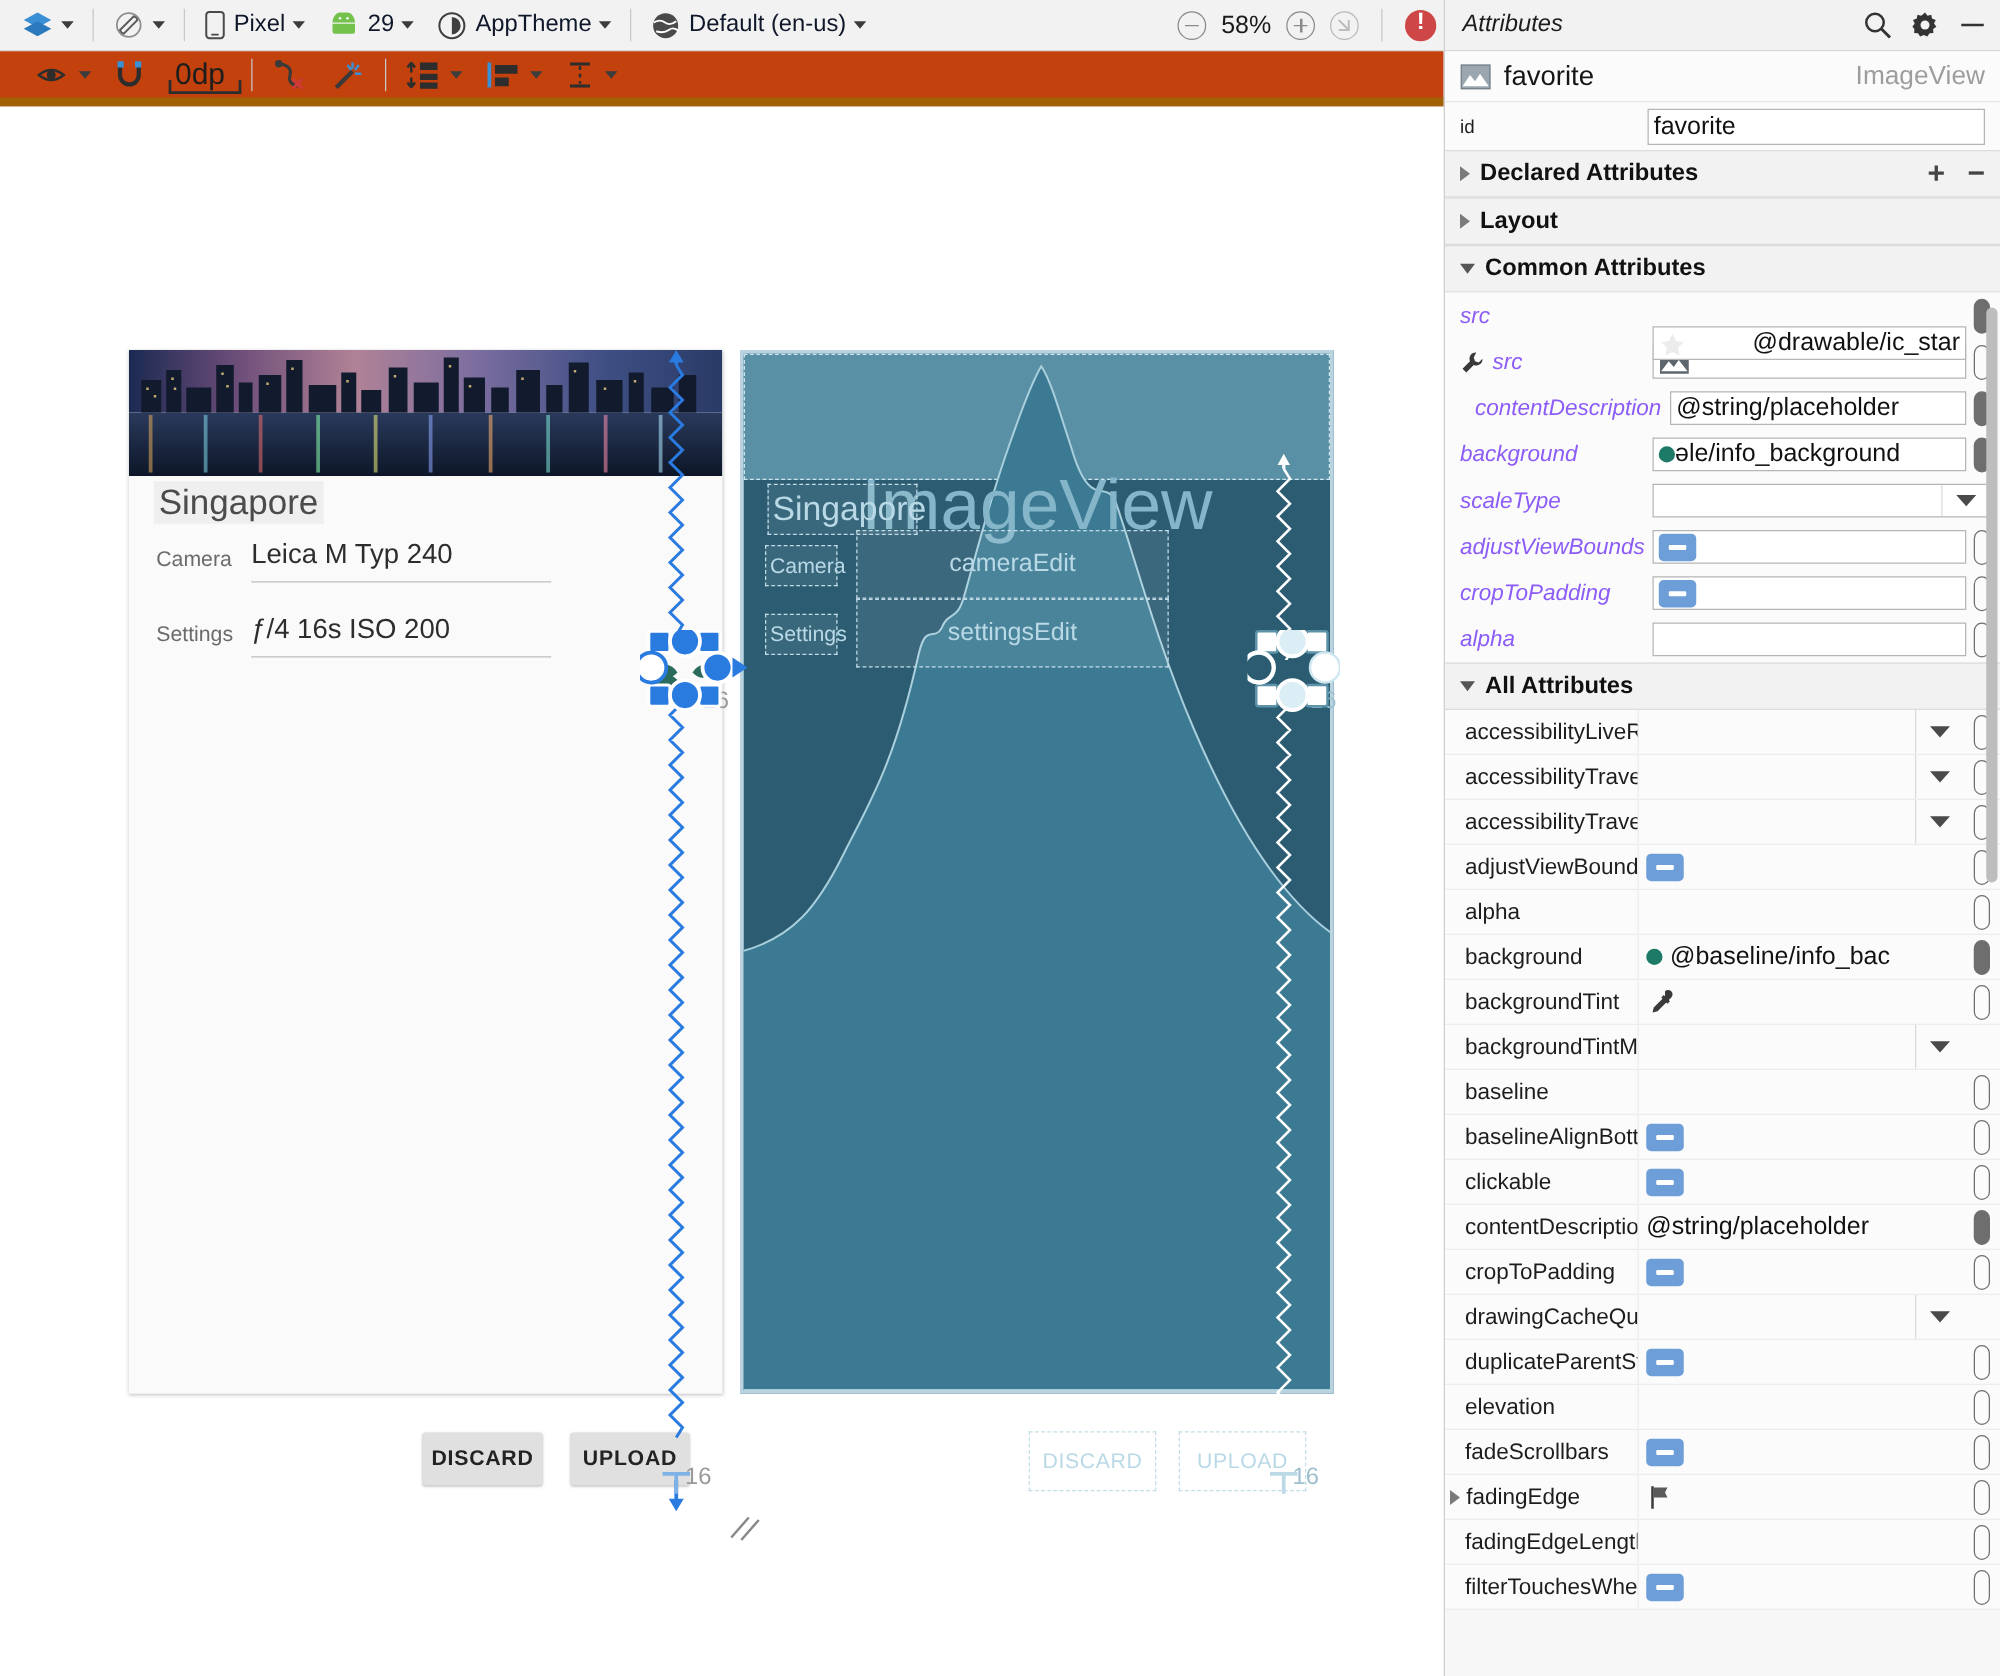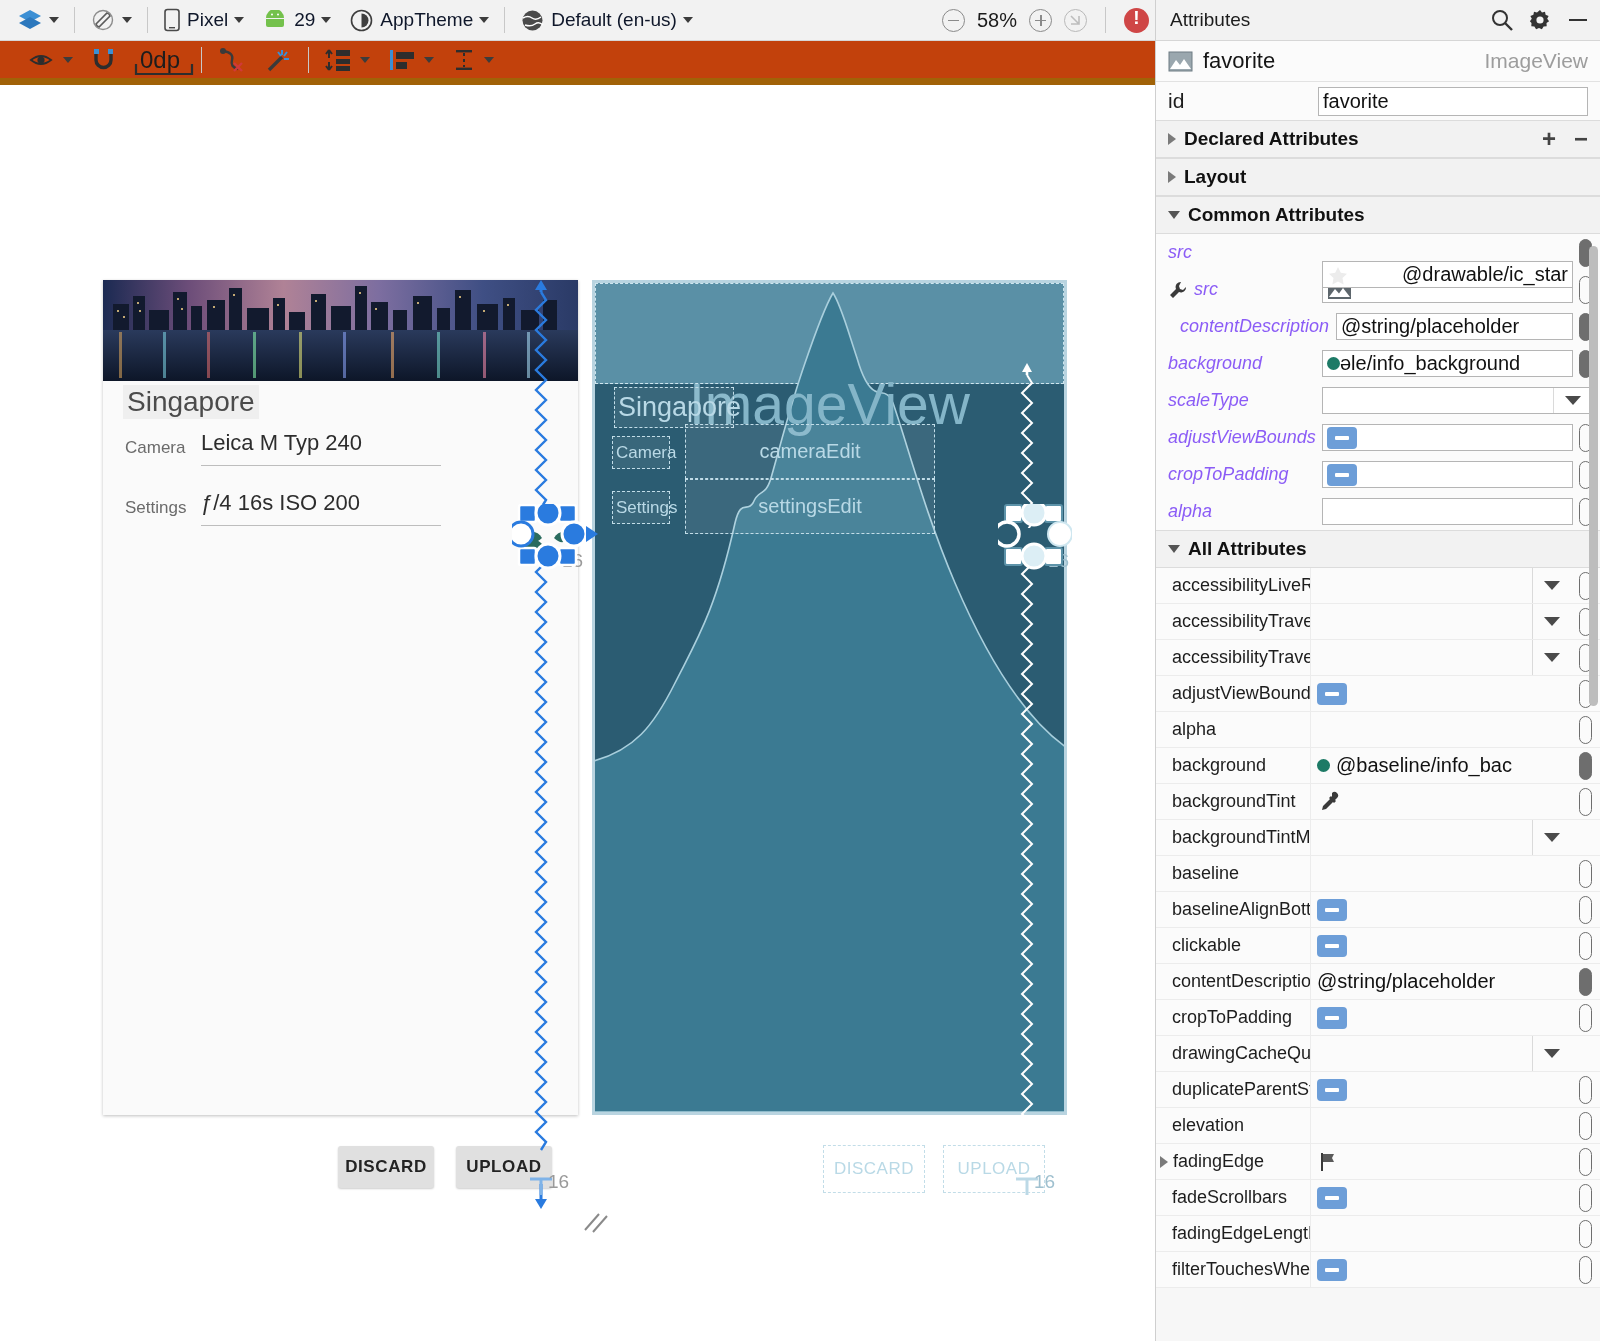--- a/index.html
+++ b/index.html
@@ -87,34 +87,34 @@
   .margin16 { position:absolute; font-size:19px; color:#9a9a9a; }
   .margin16.bp { color:#9fc0cf; }
 
   
   #attrs {
     position:absolute; left:1155px; top:0; width:445px; height:1341px;
     background:#f7f7f7; border-left:1px solid #cfcfcf; overflow:hidden;
   }
   .attr-header {
     height:41px; display:flex; align-items:center; padding:0 10px 0 14px;
-    background:#f2f2f2; border-bottom:1px solid #d6d6d6;
+    background:#f2f2f2; border-bottom:1px solid #d6d6d6;font-style:italic;
   }
   .attr-header .t { font-size:19px; color:#1d1d1d; }
   .attr-header .tools { margin-left:auto; display:flex; align-items:center; gap:14px; }
 
   .comp-row {
     height:41px; display:flex; align-items:center; gap:10px; padding:0 12px 0 12px;
     background:#fbfbfb; border-bottom:1px solid #e2e2e2;
   }
   .comp-row .name { font-size:22px; color:#151515; }
   .comp-row .type { margin-left:auto; font-size:21px; color:#9d9d9d; }
 
   .id-row { height:38px; display:flex; align-items:center; padding:0 12px 0 12px; background:#fbfbfb;}
-  .id-row .k { width:150px; font-size:21px; color:#1d1d1d; }
+  .id-row .k { width:150px; font-size:15px; color:#1d1d1d; }
   .field {
     flex:1; height:27px; border:1px solid #b5b5b5; background:#fff;
     display:flex; align-items:center; padding:0 4px; font-size:20px; color:#111;
     min-width:0;
   }
   .field.val-right { justify-content:flex-end; }
 
   .section {
     height:38px; display:flex; align-items:center; gap:8px; padding:0 12px;
     background:#f2f2f2; border-top:1px solid #dcdcdc; border-bottom:1px solid #dcdcdc;
@@ -807,47 +807,47 @@
         <div class="trow">
           <div class="k">
             <span>elevation</span>
           </div>
           <div class="v"></div>
           <div class="end">
             <span class="pill"></span>
           </div>
         </div>
         <div class="trow">
+          <div class="k">
+            <span>fadeScrollbars</span>
+          </div>
+          <div class="v">
+            <span class="tristate"></span>
+          </div>
+          <div class="end">
+            <span class="pill"></span>
+          </div>
+        </div>
+        <div class="trow">
           <div class="k expandable">
             <span class="tri"></span>
             <span>fadingEdge</span>
           </div>
           <div class="v">
             <svg width="22" height="22" viewBox="0 0 22 22">
               <path d="M5 2 v18" stroke="#3a3a3a" stroke-width="2"></path>
               <path d="M6 3 h11 l-2 4 l2 4 H6z" fill="#5a5a5a"></path>
             </svg>
           </div>
           <div class="end">
             <span class="pill"></span>
           </div>
         </div>
         <div class="trow">
           <div class="k">
-            <span>fadeScrollbars</span>
-          </div>
-          <div class="v">
-            <span class="tristate"></span>
-          </div>
-          <div class="end">
-            <span class="pill"></span>
-          </div>
-        </div>
-        <div class="trow">
-          <div class="k">
             <span>fadingEdgeLength</span>
           </div>
           <div class="v"></div>
           <div class="end">
             <span class="pill"></span>
           </div>
         </div>
         <div class="trow">
           <div class="k">
             <span>filterTouchesWhe</span>

